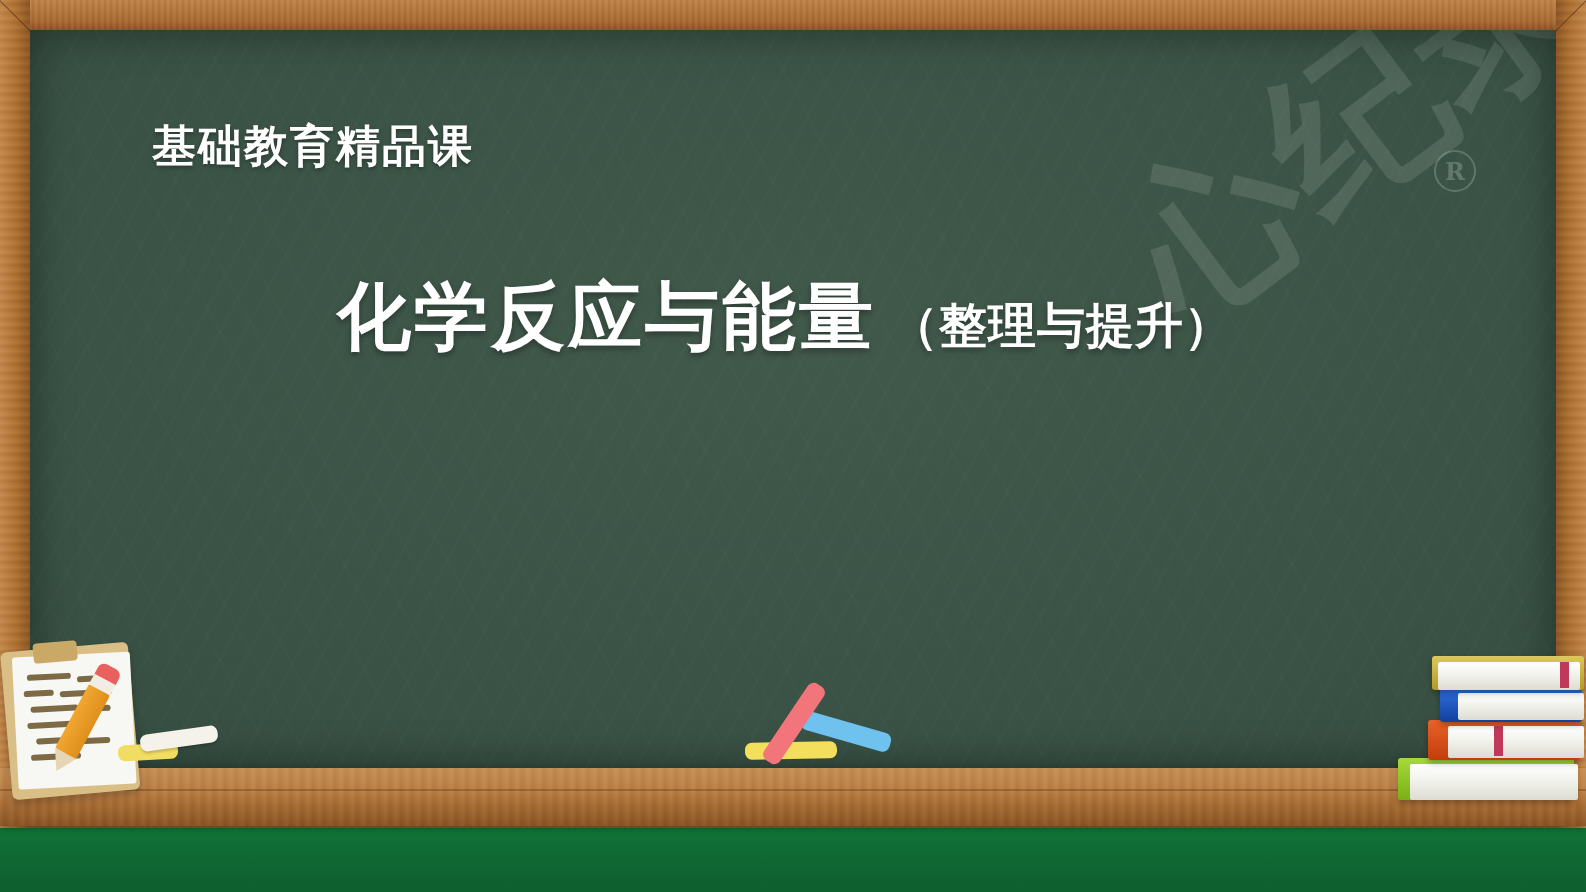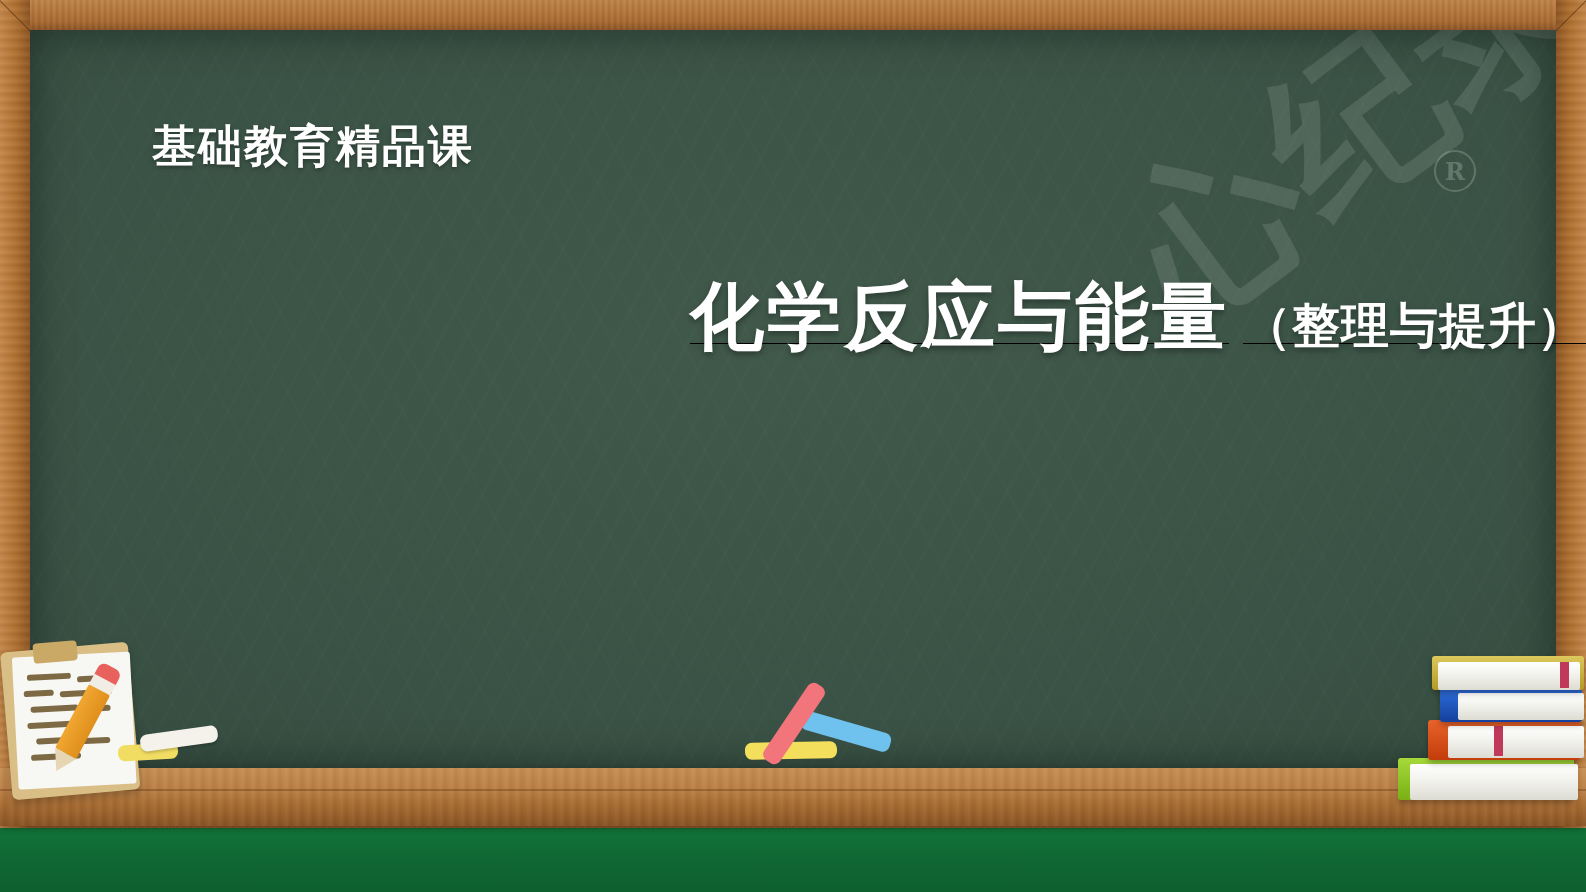--- a/index.html
+++ b/index.html
@@ -85,21 +85,21 @@
 
   
   .kicker{
     position:absolute;left:152px;top:117px;
     font-family:"DejaVu Sans","Liberation Sans",sans-serif;
     font-size:44px;font-weight:700;letter-spacing:2px;color:#ffffff;
     text-shadow:0 2px 4px rgba(0,0,0,.35);
     white-space:nowrap;
   }
   .title-wrap{
-    position:absolute;left:0;right:0;top:268px;text-align:right;white-space:nowrap;text-decoration:underline;
+    position:absolute;left:0;right:16px;top:268px;text-align:center;white-space:nowrap;
   }
   .title-main{
     font-family:"DejaVu Sans","Liberation Sans",sans-serif;
     font-size:74px;font-weight:700;letter-spacing:3px;color:#ffffff;
     text-shadow:0 3px 6px rgba(0,0,0,.35);
   }
   .title-sub{
     font-family:"DejaVu Sans","Liberation Sans",sans-serif;
     font-size:48px;font-weight:700;letter-spacing:1px;color:#ffffff;
     text-shadow:0 3px 6px rgba(0,0,0,.35);

